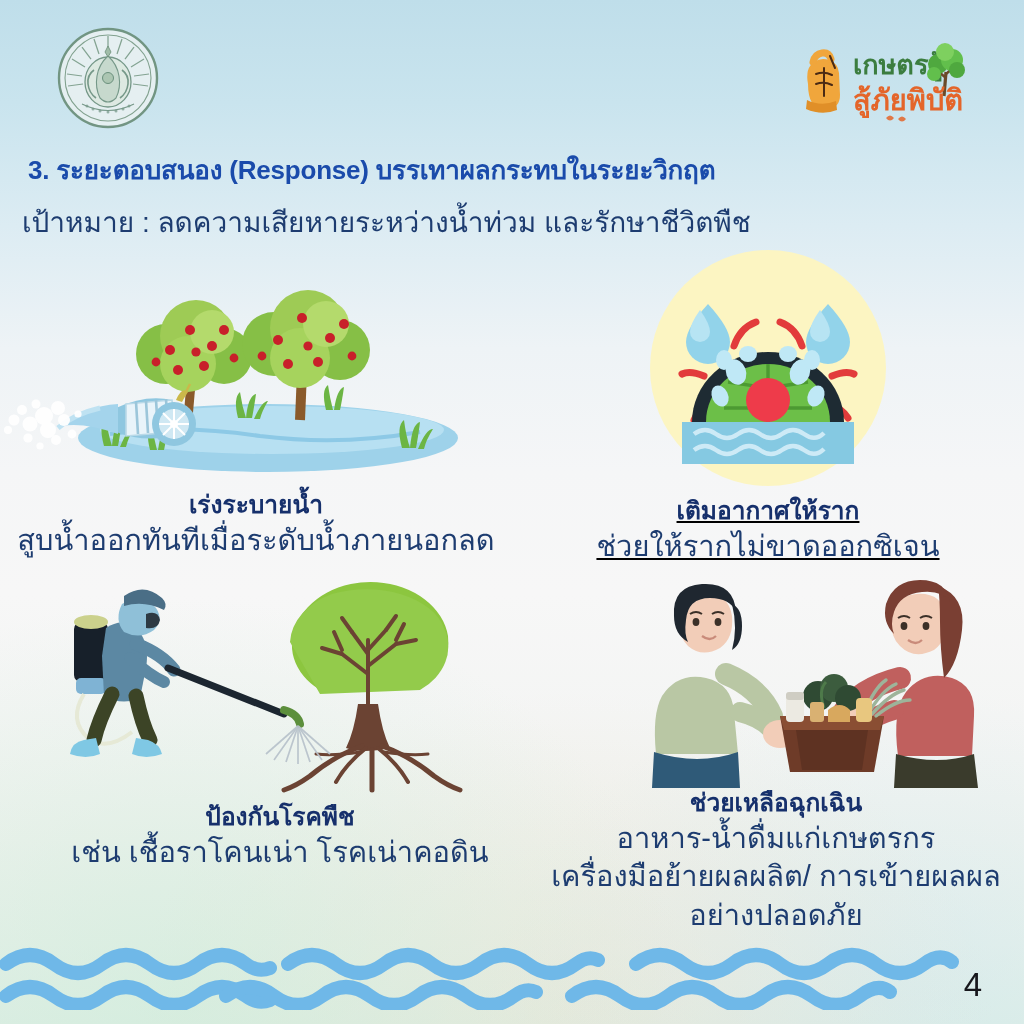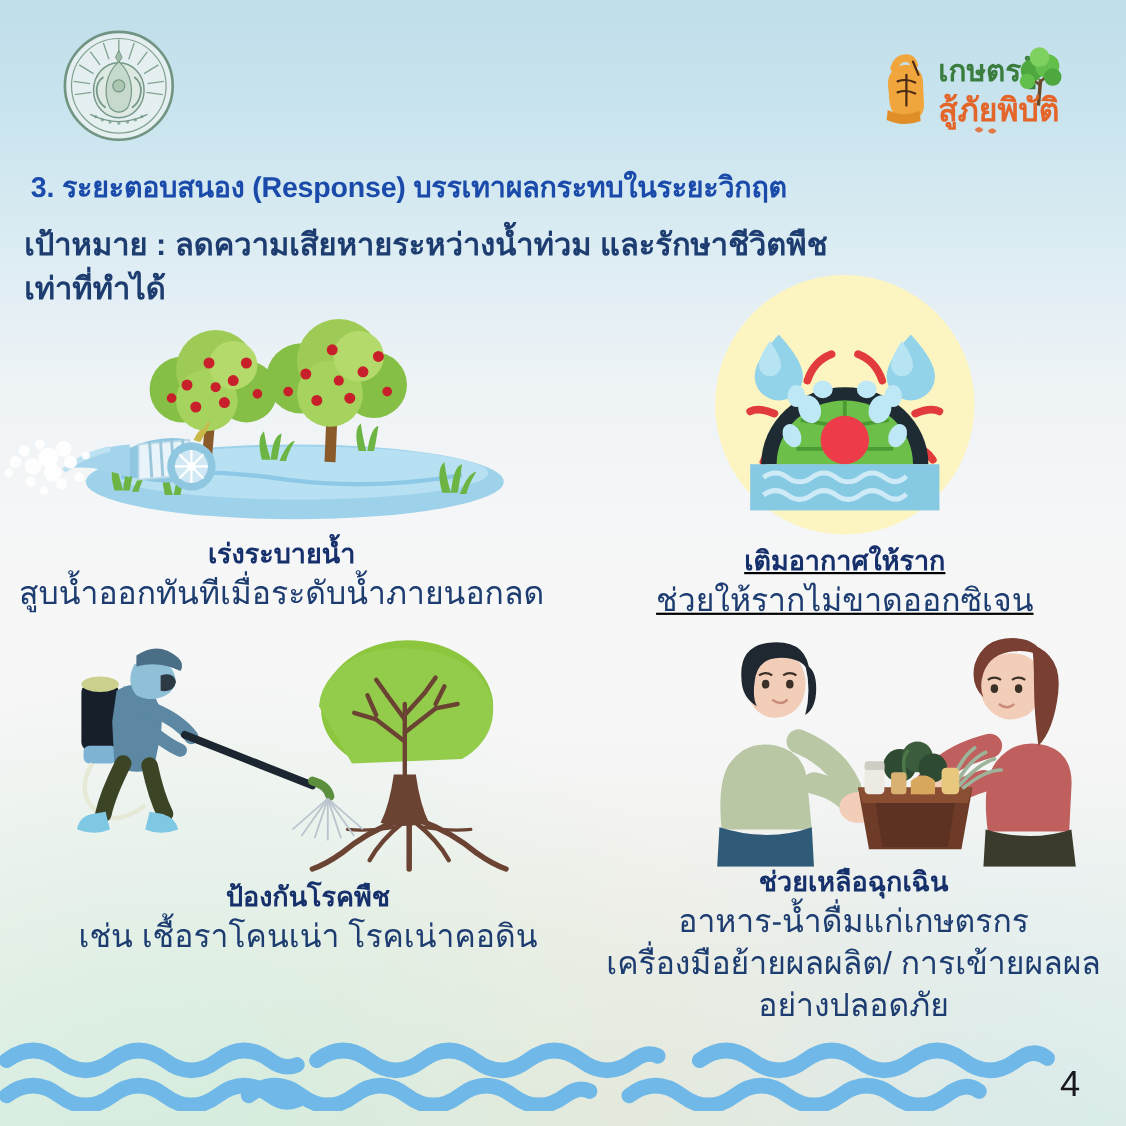--- a/index.html
+++ b/index.html
@@ -60,21 +60,20 @@
     white-space: nowrap;
   }
 
   .subtitle {
     position: absolute;
     left: 22px; top: 203px;
     width: 900px;
     font-size: 28px;
     color: #1d3c70;
     line-height: 1.42;
-    font-weight: bold;
   }
 
   
   .item { position: absolute; }
 
   .art {
     position: relative;
     width: 100%;
   }
 
@@ -192,21 +191,20 @@
       <g fill="#e4652a" opacity="0.85">
         <path d="M92 84 q4 -5 8 0 q-4 5 -8 0 z"></path>
         <path d="M104 85 q4 -5 8 0 q-4 5 -8 0 z"></path>
       </g>
     </svg>
   </div>
 
   <div class="title">3. ระยะตอบสนอง (Response) บรรเทาผลกระทบในระยะวิกฤต</div>
   <div class="subtitle">
     <div>เป้าหมาย : ลดความเสียหายระหว่างน้ำท่วม และรักษาชีวิตพืช</div>
-    <div>เท่าที่ทำได้</div>
   </div>
 
   <div class="item" id="item-1">
     <div class="art">
       <svg viewBox="0 0 512 232" width="512" height="232">
 
         <ellipse cx="268" cy="180" rx="190" ry="34" fill="#9ed2ea"></ellipse>
         <ellipse cx="272" cy="172" rx="172" ry="24" fill="#b7e0f2"></ellipse>
         <path d="M110 176 q70 -10 150 2 q80 10 160 -4" fill="none" stroke="#8dc9e6" stroke-width="4"></path>
 

